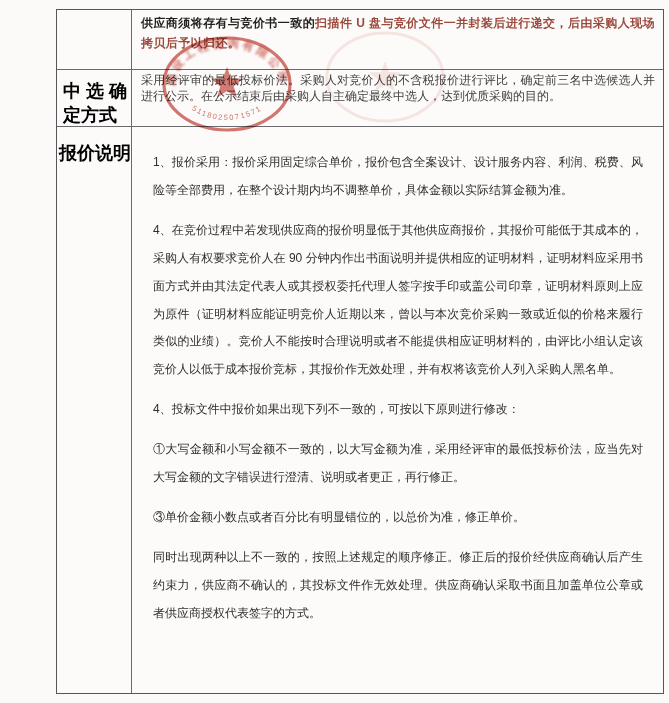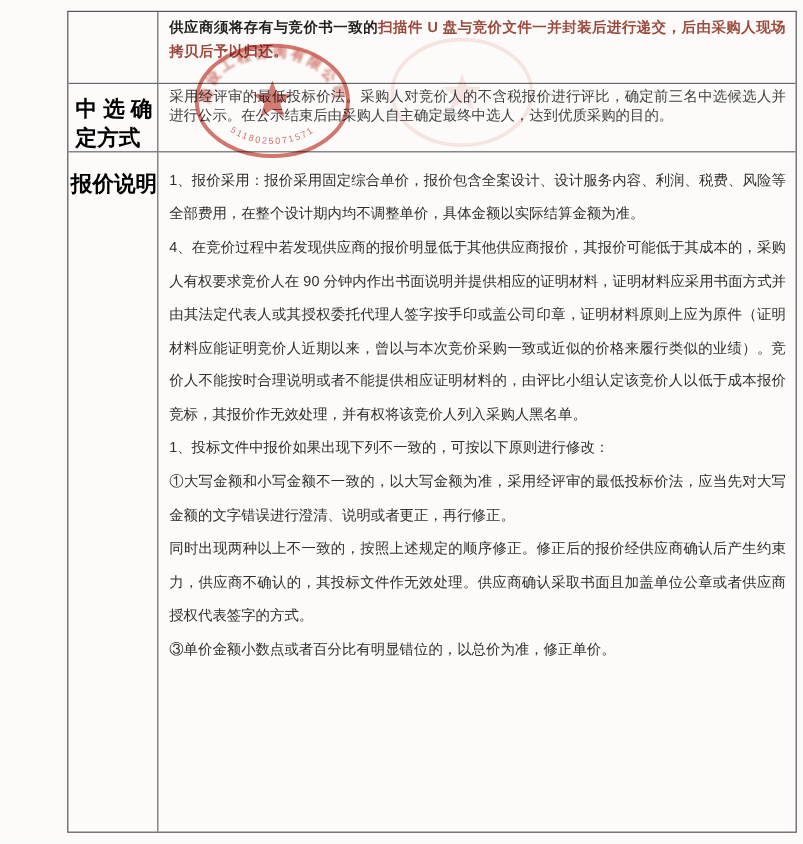--- a/index.html
+++ b/index.html
@@ -61,21 +61,21 @@
     padding-top: 14px;
     text-align: right;
   }
   .row3-content {
     padding: 10px 8px 0 9px;
     font-size: 12px;
     line-height: 27.9px;
     text-align: justify;
     color: #332d2b;
   }
-  .row3-content p { margin: 0; }
+  .row3-content p { margin: 12px; }
 
   .seal {
     position: absolute; left: 147px; top: 27px; width: 160px; height: 114px;
     mix-blend-mode: multiply;
     opacity: 0.9;
   }
   .seal svg { display: block; }
   .seal-arc-company { filter: blur(0.8px); opacity: 0.8; }
   .seal-faint {
     position: absolute; left: 310px; top: 22px; width: 150px; height: 110px;
@@ -96,24 +96,24 @@
       <span class="row1-black">供应商须将存有与竞价书一致的</span><span class="row1-red">扫描件 U 盘与竞价文件一并封装后进行递交，后由采购人现场拷贝后予以归还。</span>
     </div>
 
     <div class="cell label-cell lb row2-label">中选确定方式</div>
     <div class="cell content-cell rb row2-content">采用经评审的最低投标价法。采购人对竞价人的不含税报价进行评比，确定前三名中选候选人并进行公示。在公示结束后由采购人自主确定最终中选人，达到优质采购的目的。</div>
 
     <div class="cell label-cell row3-label">报价说明</div>
     <div class="cell content-cell row3-content">
       <p>1、报价采用：报价采用固定综合单价，报价包含全案设计、设计服务内容、利润、税费、风险等全部费用，在整个设计期内均不调整单价，具体金额以实际结算金额为准。</p>
       <p>4、在竞价过程中若发现供应商的报价明显低于其他供应商报价，其报价可能低于其成本的，采购人有权要求竞价人在 90 分钟内作出书面说明并提供相应的证明材料，证明材料应采用书面方式并由其法定代表人或其授权委托代理人签字按手印或盖公司印章，证明材料原则上应为原件（证明材料应能证明竞价人近期以来，曾以与本次竞价采购一致或近似的价格来履行类似的业绩）。竞价人不能按时合理说明或者不能提供相应证明材料的，由评比小组认定该竞价人以低于成本报价竞标，其报价作无效处理，并有权将该竞价人列入采购人黑名单。</p>
-      <p>1、投标文件中报价如果出现下列不一致的，可按以下原则进行修改：</p>
+      <p>4、投标文件中报价如果出现下列不一致的，可按以下原则进行修改：</p>
       <p>①大写金额和小写金额不一致的，以大写金额为准，采用经评审的最低投标价法，应当先对大写金额的文字错误进行澄清、说明或者更正，再行修正。</p>
+      <p>③单价金额小数点或者百分比有明显错位的，以总价为准，修正单价。</p>
       <p>同时出现两种以上不一致的，按照上述规定的顺序修正。修正后的报价经供应商确认后产生约束力，供应商不确认的，其投标文件作无效处理。供应商确认采取书面且加盖单位公章或者供应商授权代表签字的方式。</p>
-      <p>③单价金额小数点或者百分比有明显错位的，以总价为准，修正单价。</p>
     </div>
 
   </div>
 
   <div class="seal">
     <svg width="160" height="114" viewBox="0 0 160 114" xmlns="http://www.w3.org/2000/svg">
       <defs>
         <path id="sealTopArc" d="M 35 75.5 A 52 37 0 1 1 125 75.5" fill="none"></path>
         <path id="sealBottomArc" d="M 34.7 72.2 A 50 36 0 0 0 125.3 72.2" fill="none"></path>
       </defs>

